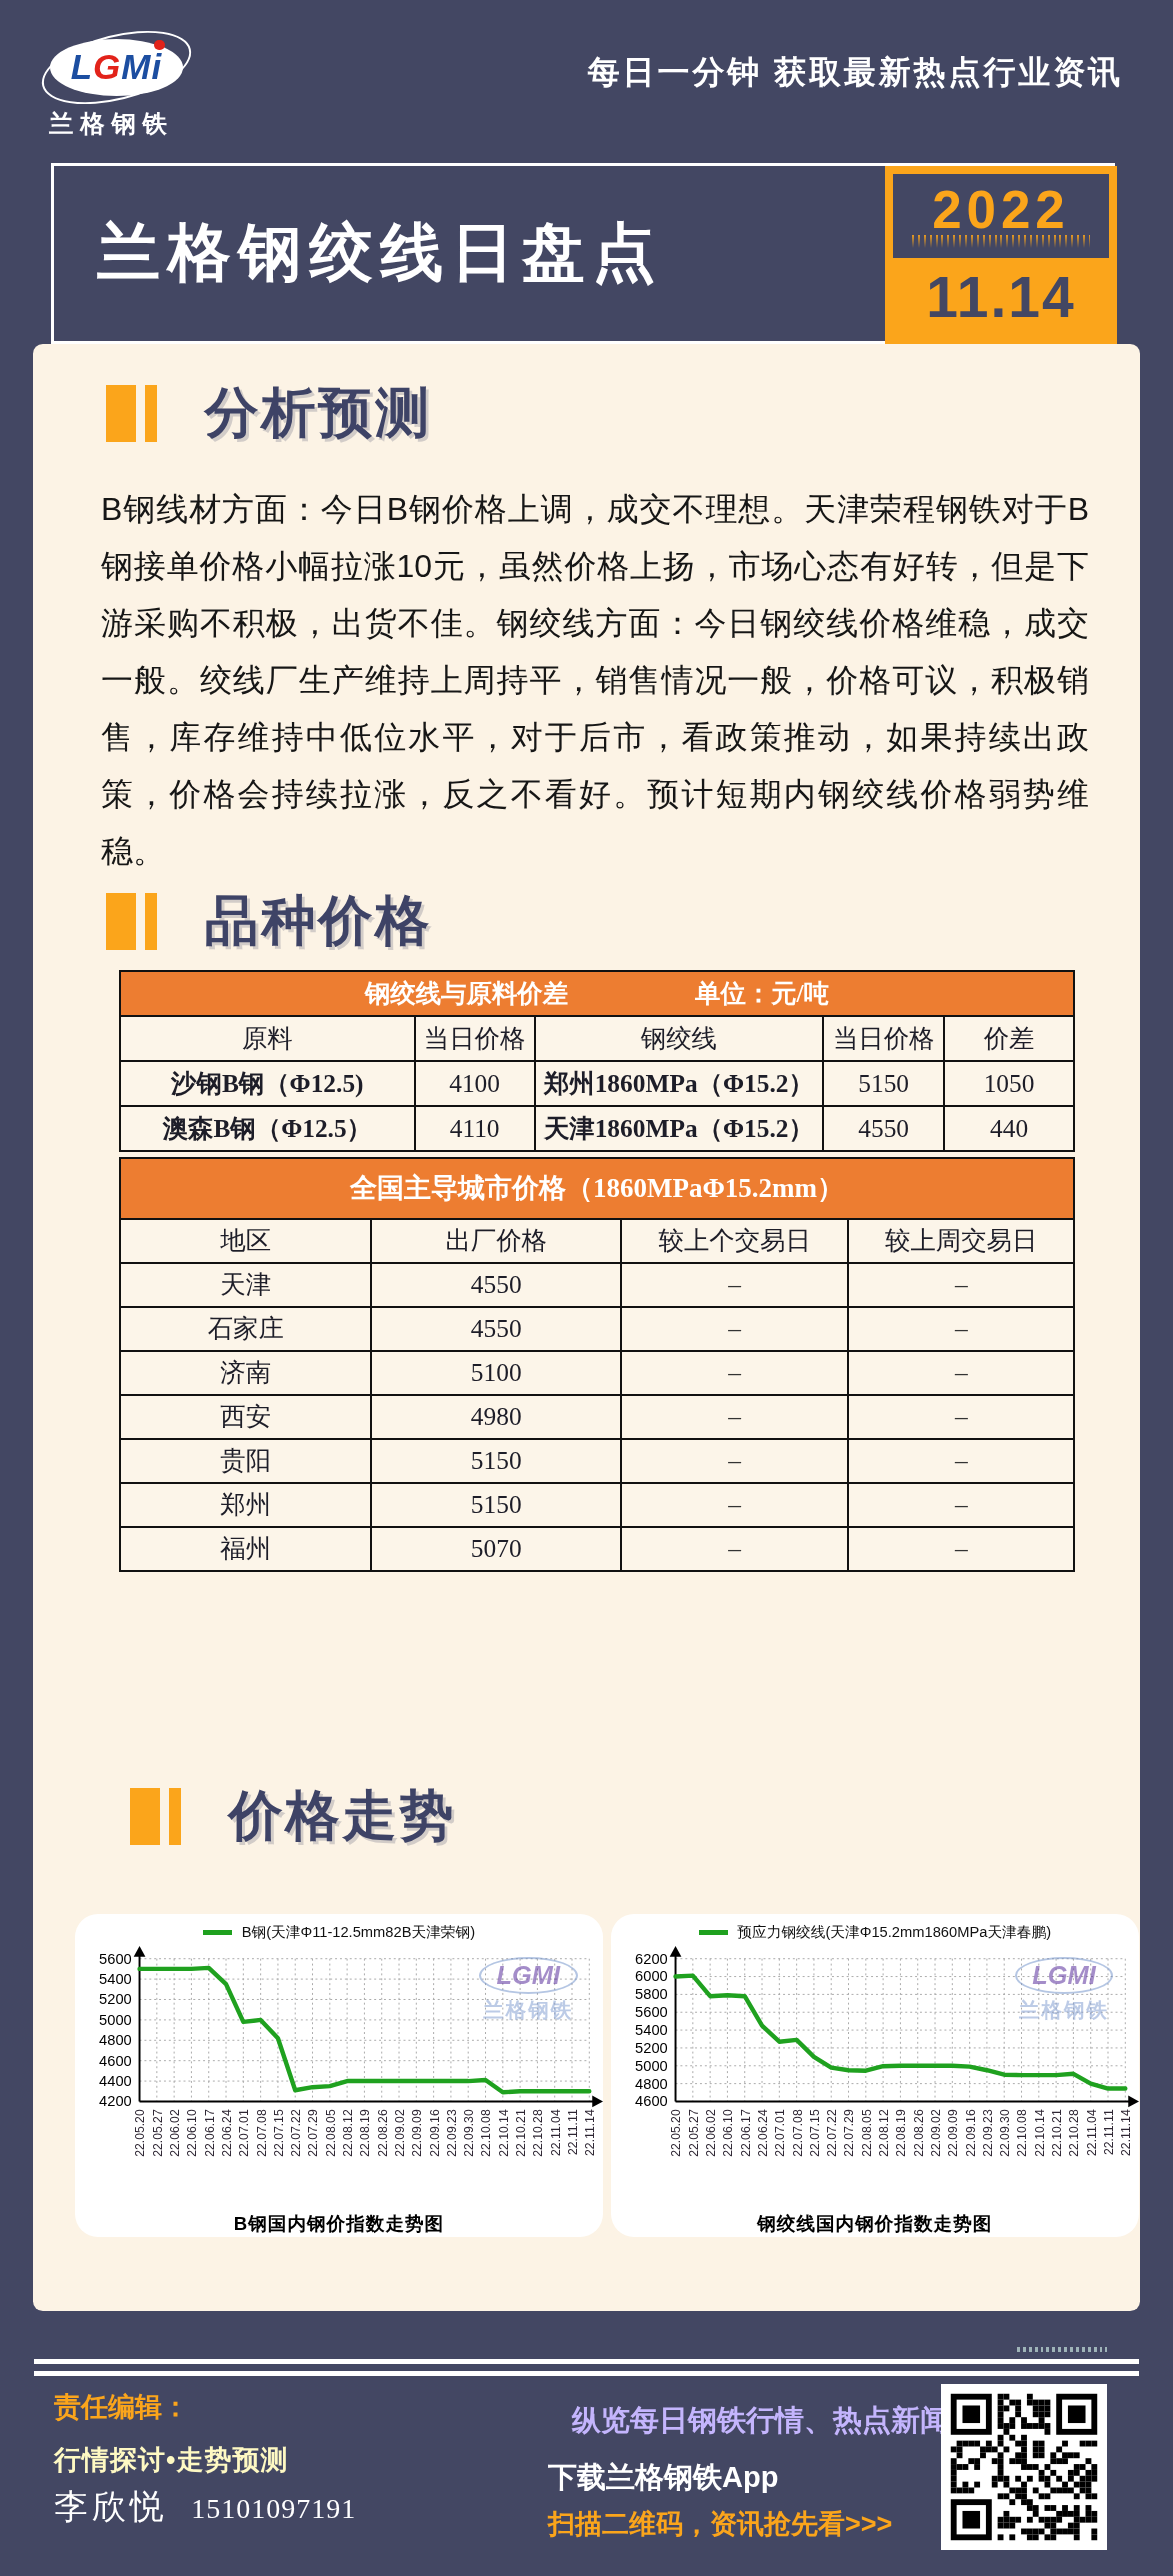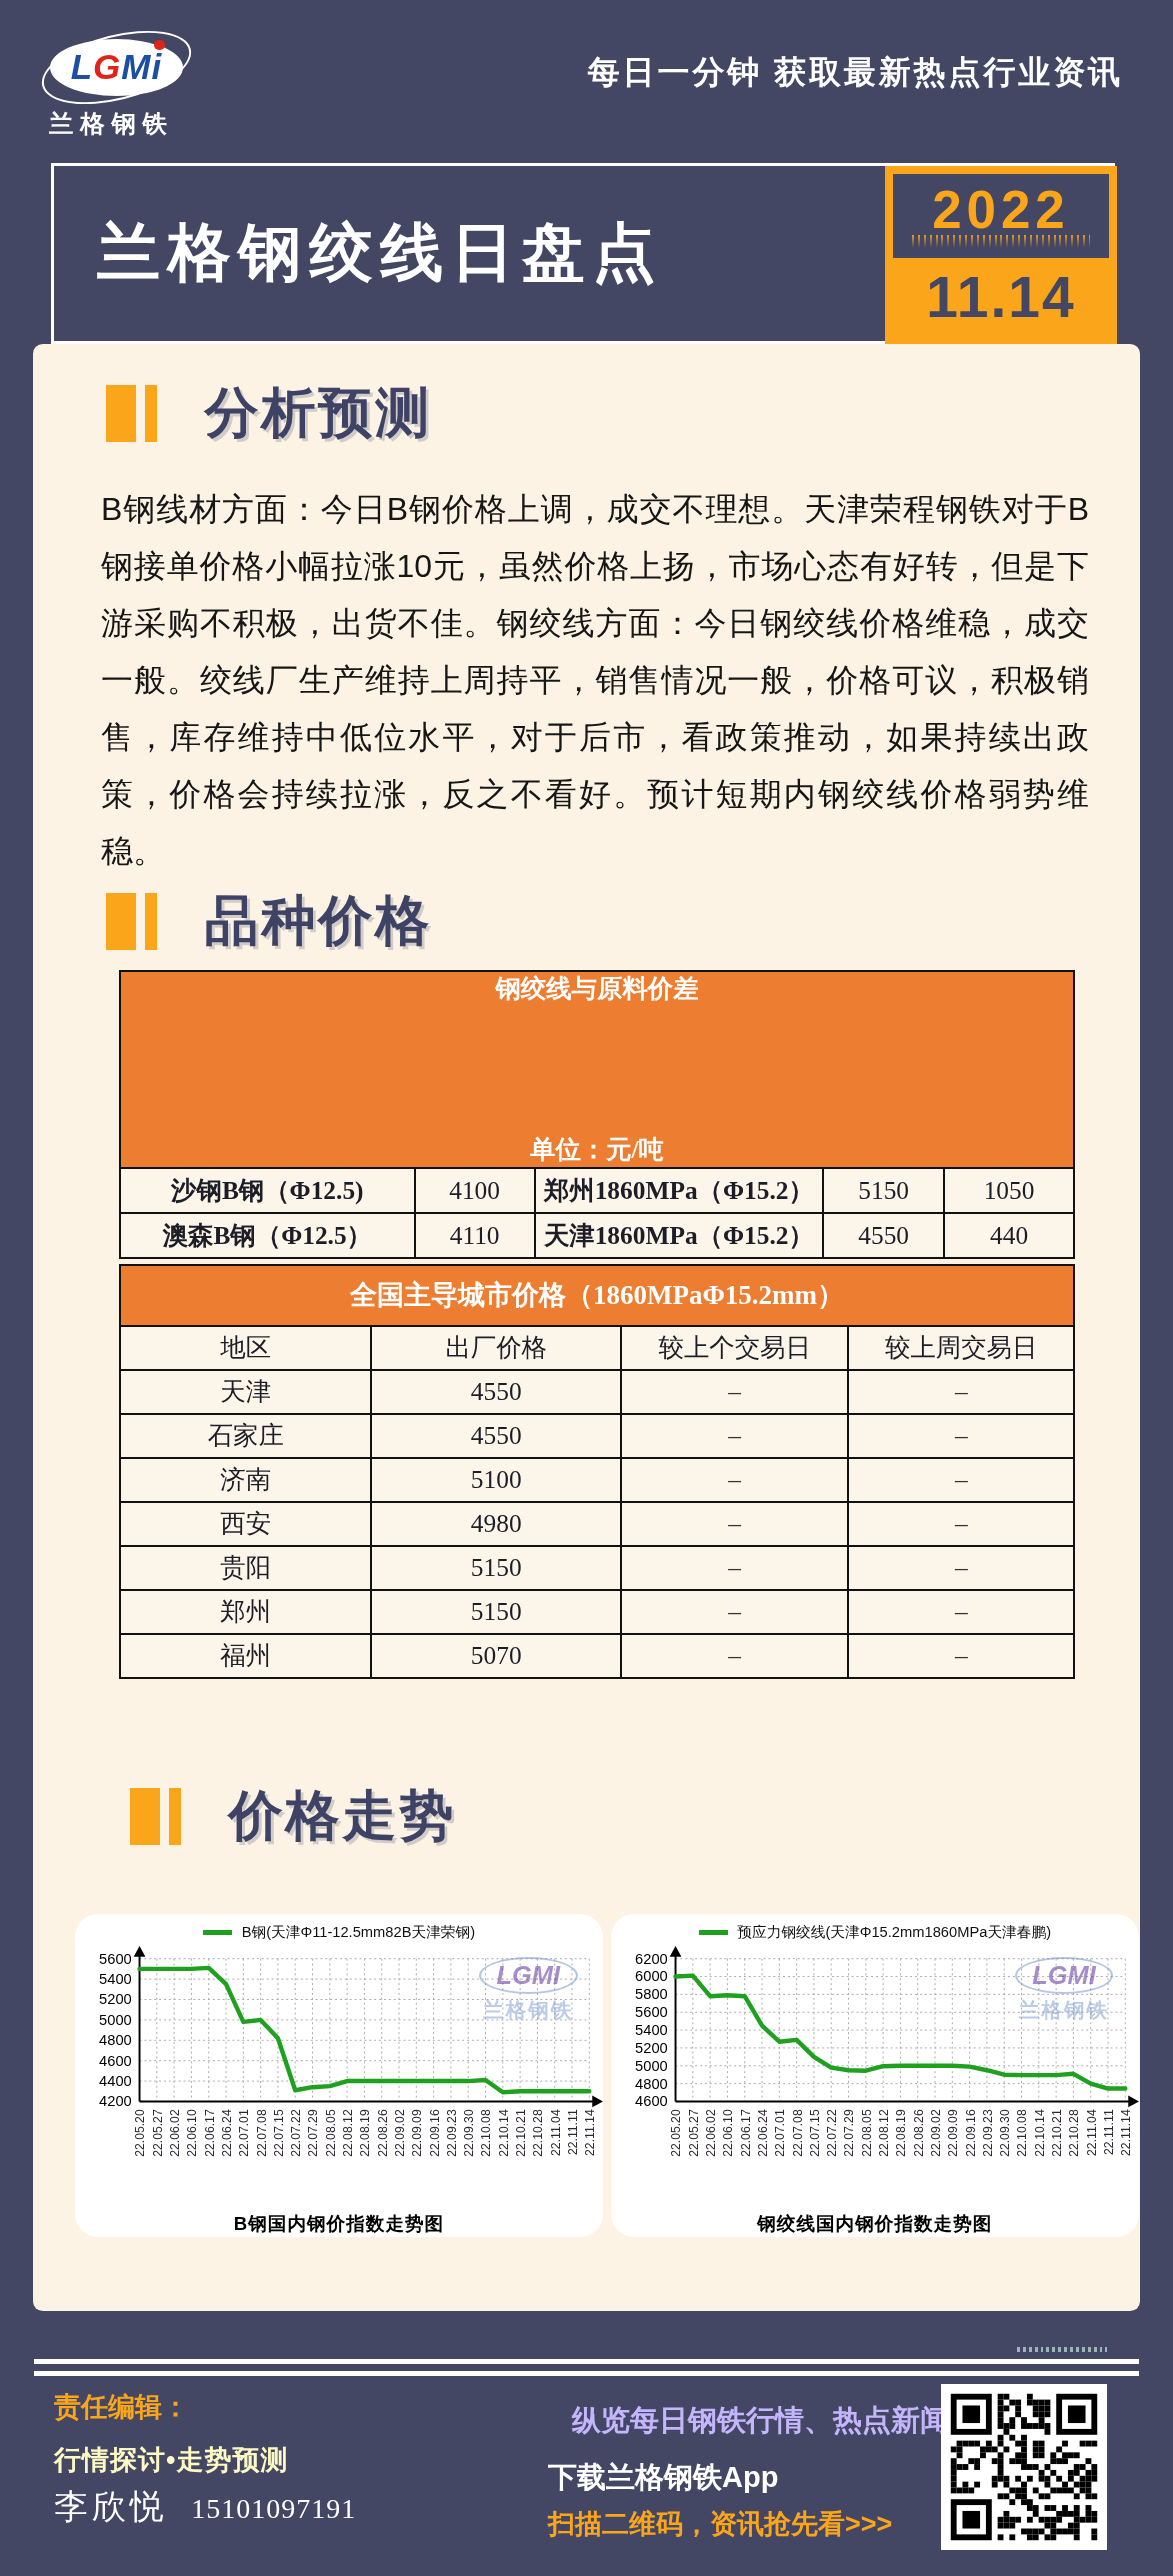--- a/index.html
+++ b/index.html
@@ -41,21 +41,21 @@
   .sec3 { left:73px; top:1436px;padding-left:24px; }
 
   
   .tables { position:absolute; left:86px; top:626px; width:956px; }
   table { width:956px; border-collapse:collapse; border:2.9px solid #111; background:#FCF5E9;
           font-family:"Liberation Serif","DejaVu Serif",serif; color:#1d1d28; }
   td { border:2px solid #111; text-align:center; font-size:25.4px; padding:0 3.9px; }
   .orange-row td { background:#ED7D31; color:#fff; font-weight:700; border-left:none; border-right:none; }
   .t1 .orange-row td { height:45px; }
   .t1 td { height:45px; }
-  .t1-head { display:flex; justify-content:center; gap:127px;flex-direction:column; }
+  .t1-head { display:flex; justify-content:center; gap:127px; }
   .t1 .bold-cell { font-weight:700; }
   .t2 { margin-top:4.9px; }
   .t2 td { height:44px; }
   .t2 .orange-row td { height:61px; font-size:27px; }
   .dash { color:#333; }
 
   
   .charts { position:absolute; left:42px; top:1570px; display:flex; gap:7.8px; }
   .chart-card { width:528px; height:323px; background:#fff; position:relative; padding-top:5.9px;border-radius:23px; }
   .legend { height:25.4px; display:flex; align-items:center; justify-content:center; gap:9.8px; }
@@ -134,20 +134,27 @@
             <col style="width:130px">
           </colgroup>
         <tbody>
             <tr class="orange-row">
           <td colspan="5">
             <div class="t1-head">
               <span>钢绞线与原料价差</span>
               <span>单位：元/吨</span>
             </div>
           </td>
+        </tr>
+        <tr>
+          <td>原料</td>
+          <td>当日价格</td>
+          <td>钢绞线</td>
+          <td>当日价格</td>
+          <td>价差</td>
         </tr>
         <tr>
           <td class="bold-cell">沙钢B钢（Φ12.5)</td>
           <td>4100</td>
           <td class="bold-cell">郑州1860MPa（Φ15.2）</td>
           <td>5150</td>
           <td>1050</td>
         </tr>
         <tr>
           <td class="bold-cell">澳森B钢（Φ12.5）</td>

